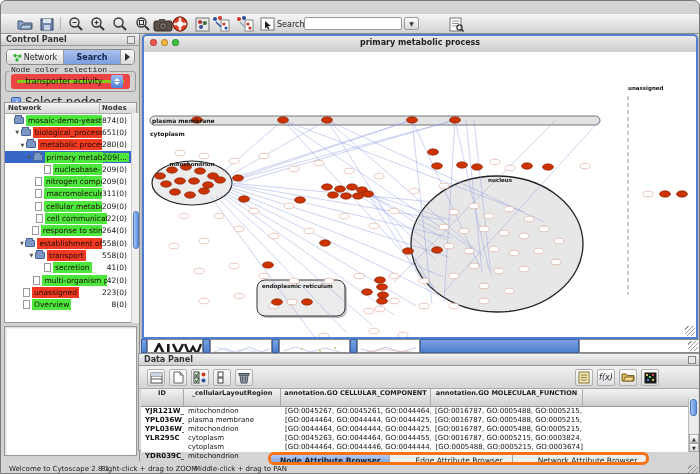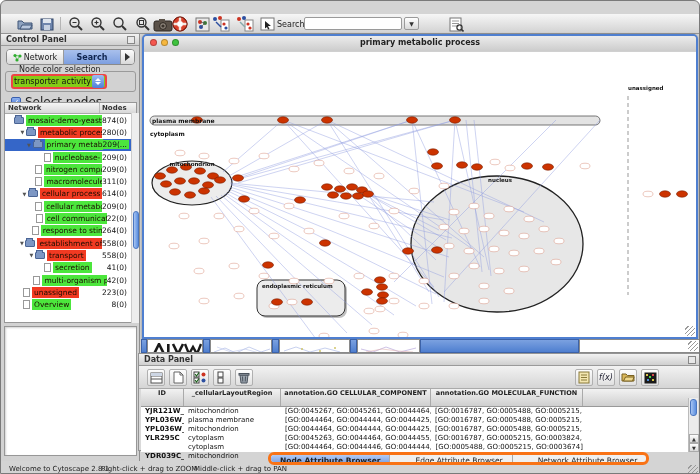--- a/index.html
+++ b/index.html
@@ -24,22 +24,22 @@
   
   .cpanel{position:absolute;left:0;top:33px;width:139px;height:427px;background:#d2d2d2;border-right:1px solid #8f8f8f;}
   .p-head{height:12px;background:linear-gradient(#f2f2f2,#cfcfcf);border-bottom:1px solid #9a9a9a;font-size:8px;font-weight:bold;color:#333;line-height:12px;padding-left:5px;position:relative;}
   .float-ic{position:absolute;right:4px;top:2px;width:8px;height:8px;border:1px solid #888;background:#e8e8e8;}
   .cp-tabs{position:absolute;left:5px;top:15px;width:129px;height:16px;display:flex;border:1px solid #8a8a8a;border-radius:4px;overflow:hidden;background:#e9e9e9;}
   .cp-tab{flex:1;display:flex;align-items:center;justify-content:center;gap:2px;font-size:8px;color:#222;background:linear-gradient(#fdfdfd,#d9d9d9);border-right:1px solid #9a9a9a;}
   .cp-tab.sel{background:linear-gradient(#a9c0ec,#7d9fe0);font-weight:bold;color:#10254f;}
   .cp-tab-more{width:13px;display:flex;align-items:center;justify-content:center;background:linear-gradient(#fdfdfd,#d9d9d9);}
   .tri-r{width:0;height:0;border-left:5px solid #333;border-top:4px solid transparent;border-bottom:4px solid transparent;}
   .groupbox{position:absolute;left:4px;top:37px;width:131px;height:21px;border:1px solid #9a9a9a;border-radius:3px;}
-  .gb-legend{position:absolute;left:16px;top:31px;font-size:8px;color:#222;background:#d2d2d2;padding:0 2px;}
-  .dropdown{position:absolute;left:10px;top:40px;width:96px;height:15px;background:#84cc16;border:2px solid #ef4444;border-radius:3px;display:flex;align-items:center;}
+  .gb-legend{position:absolute;left:8px;top:31px;font-size:8px;color:#222;background:#d2d2d2;padding:0 2px;font-family:Liberation Mono, monospace;}
+  .dropdown{position:absolute;left:10px;top:40px;width:119px;height:15px;background:#84cc16;border:6px solid #ef4444;border-radius:3px;display:flex;align-items:center;}
   .dd-val{flex:1;text-align:center;font-size:8px;color:#111;}
   .dd-step{width:12px;height:13px;margin-right:1px;border-radius:2px;background:linear-gradient(#9dbcf2,#4f7fd8);display:flex;flex-direction:column;align-items:center;justify-content:center;gap:1px;}
   .dd-step i{display:block;width:0;height:0;}
   .dd-up{border-left:3px solid transparent;border-right:3px solid transparent;border-bottom:3px solid #fff;}
   .dd-dn{border-left:3px solid transparent;border-right:3px solid transparent;border-top:3px solid #fff;}
   .chk-row{position:absolute;left:10px;top:61px;display:flex;align-items:center;gap:4px;}
   .chk{width:10px;height:10px;border-radius:2px;background:linear-gradient(#8fb2ee,#3f6fd4);border:1px solid #3a5fae;color:#fff;font-size:8px;line-height:9px;text-align:center;}
   .chk-label{font-size:12px;font-weight:normal;color:#222;}
   .treebox{position:absolute;left:3px;top:68px;width:133px;height:221px;background:#fff;border:1px solid #979797;overflow:hidden;}
   .thead{display:flex;height:11px;background:linear-gradient(#f5f5f5,#d8d8d8);border-bottom:1px solid #aaa;font-size:7px;font-weight:bold;color:#333;}
@@ -256,20 +256,28 @@
       <div id="tree-rows">
           <div class="trow">
             <span class="tind" style="width: 2px;"></span>
             <span class="tex"></span>
             <span class="tfold"></span>
             <span class="tlab g">mosaic-demo-yeast</span>
             <span class="tsp"></span>
             <span class="tct">874(0)</span>
           </div>
           <div class="trow">
+            <span class="tind" style="width: 9px;"></span>
+            <span class="tex">▼</span>
+            <span class="tfold"></span>
+            <span class="tlab r">biological_process</span>
+            <span class="tsp"></span>
+            <span class="tct">651(0)</span>
+          </div>
+          <div class="trow">
             <span class="tind" style="width: 16px;"></span>
             <span class="tex">▼</span>
             <span class="tfold"></span>
             <span class="tlab r">metabolic process</span>
             <span class="tsp"></span>
             <span class="tct">280(0)</span>
           </div>
           <div class="trow tsel">
             <span class="tind" style="width: 23px;"></span>
             <span class="tex">▼</span>
@@ -294,28 +302,20 @@
             <span class="tsp"></span>
             <span class="tct">209(0)</span>
           </div>
           <div class="trow">
             <span class="tind" style="width: 23px;"></span>
             <span class="tex"></span>
             <span class="tpage"></span>
             <span class="tlab g">macromolecule</span>
             <span class="tsp"></span>
             <span class="tct">311(0)</span>
-          </div>
-          <div class="trow">
-            <span class="tind" style="width: 16px;"></span>
-            <span class="tex">▼</span>
-            <span class="tfold"></span>
-            <span class="tlab r">cellular process</span>
-            <span class="tsp"></span>
-            <span class="tct">614(0)</span>
           </div>
           <div class="trow">
             <span class="tind" style="width: 23px;"></span>
             <span class="tex"></span>
             <span class="tpage"></span>
             <span class="tlab g">cellular metabo</span>
             <span class="tsp"></span>
             <span class="tct">209(0)</span>
           </div>
           <div class="trow">

